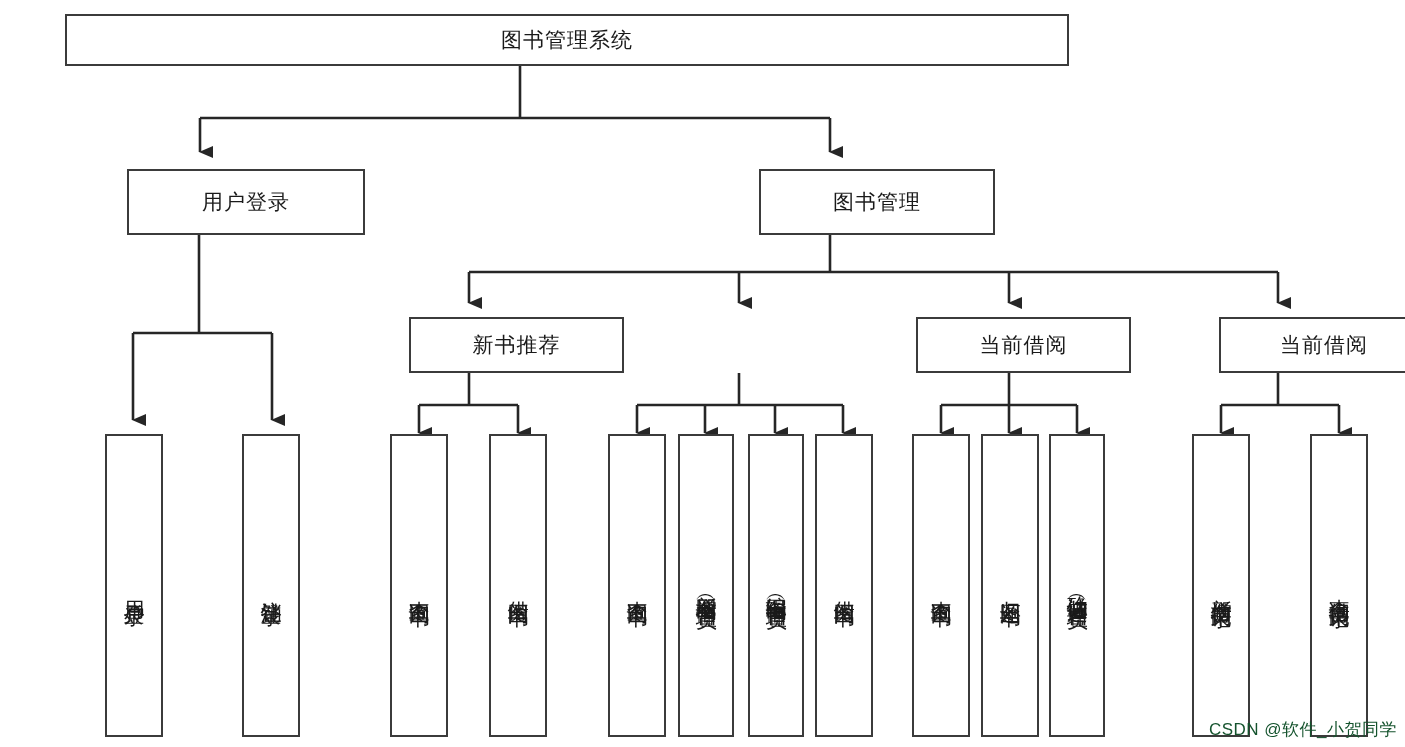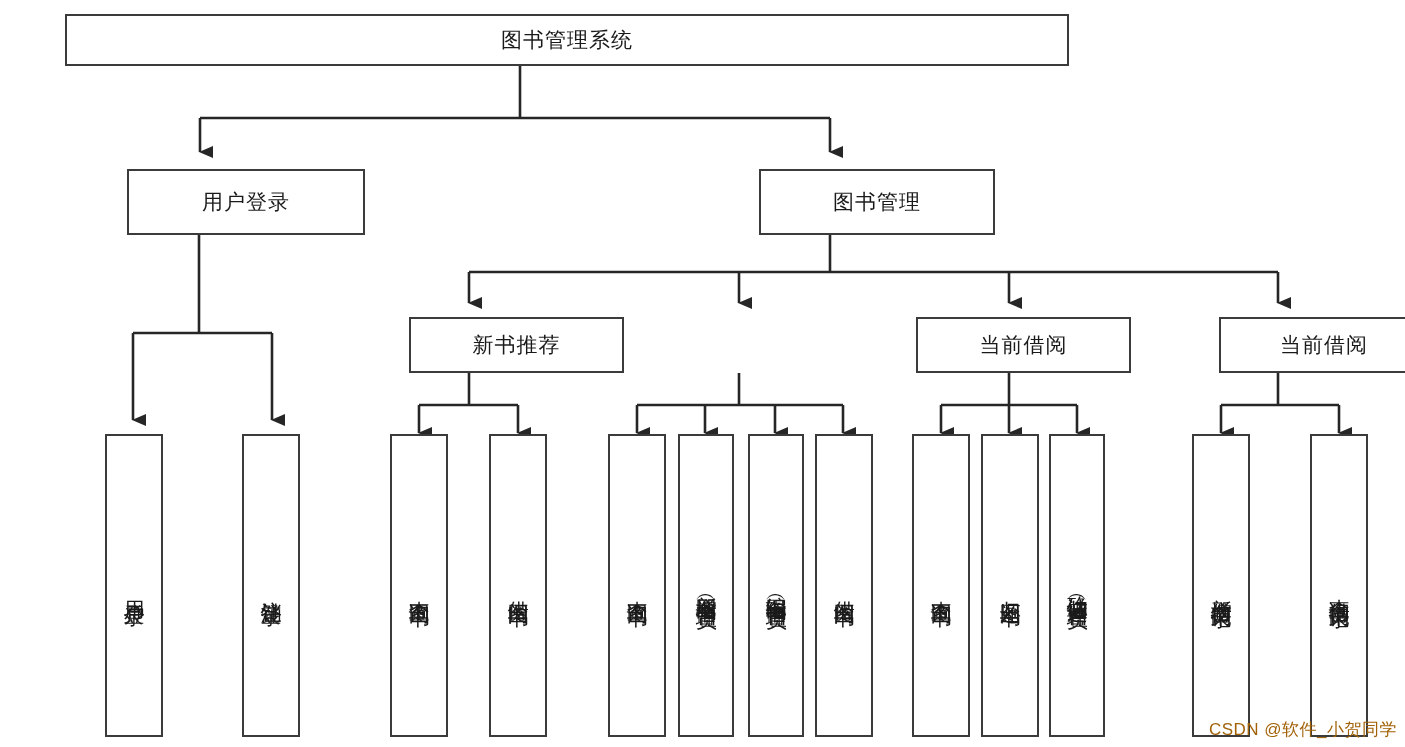--- a/index.html
+++ b/index.html
@@ -55,21 +55,21 @@
     writing-mode: vertical-rl;
     text-orientation: upright;
     display: block;
     max-height: 100%;
   }
   .watermark {
     position: absolute;
     right: 8px;
     bottom: 6px;
     font-size: 17px;
-    color: #a16207;
+    color: #14532d;
     letter-spacing: 0.5px;
     white-space: nowrap;
   }
 </style>
 </head>
 <body>
 
 <div id="stage">
 
   <svg id="wires" viewBox="0 0 1405 747">

